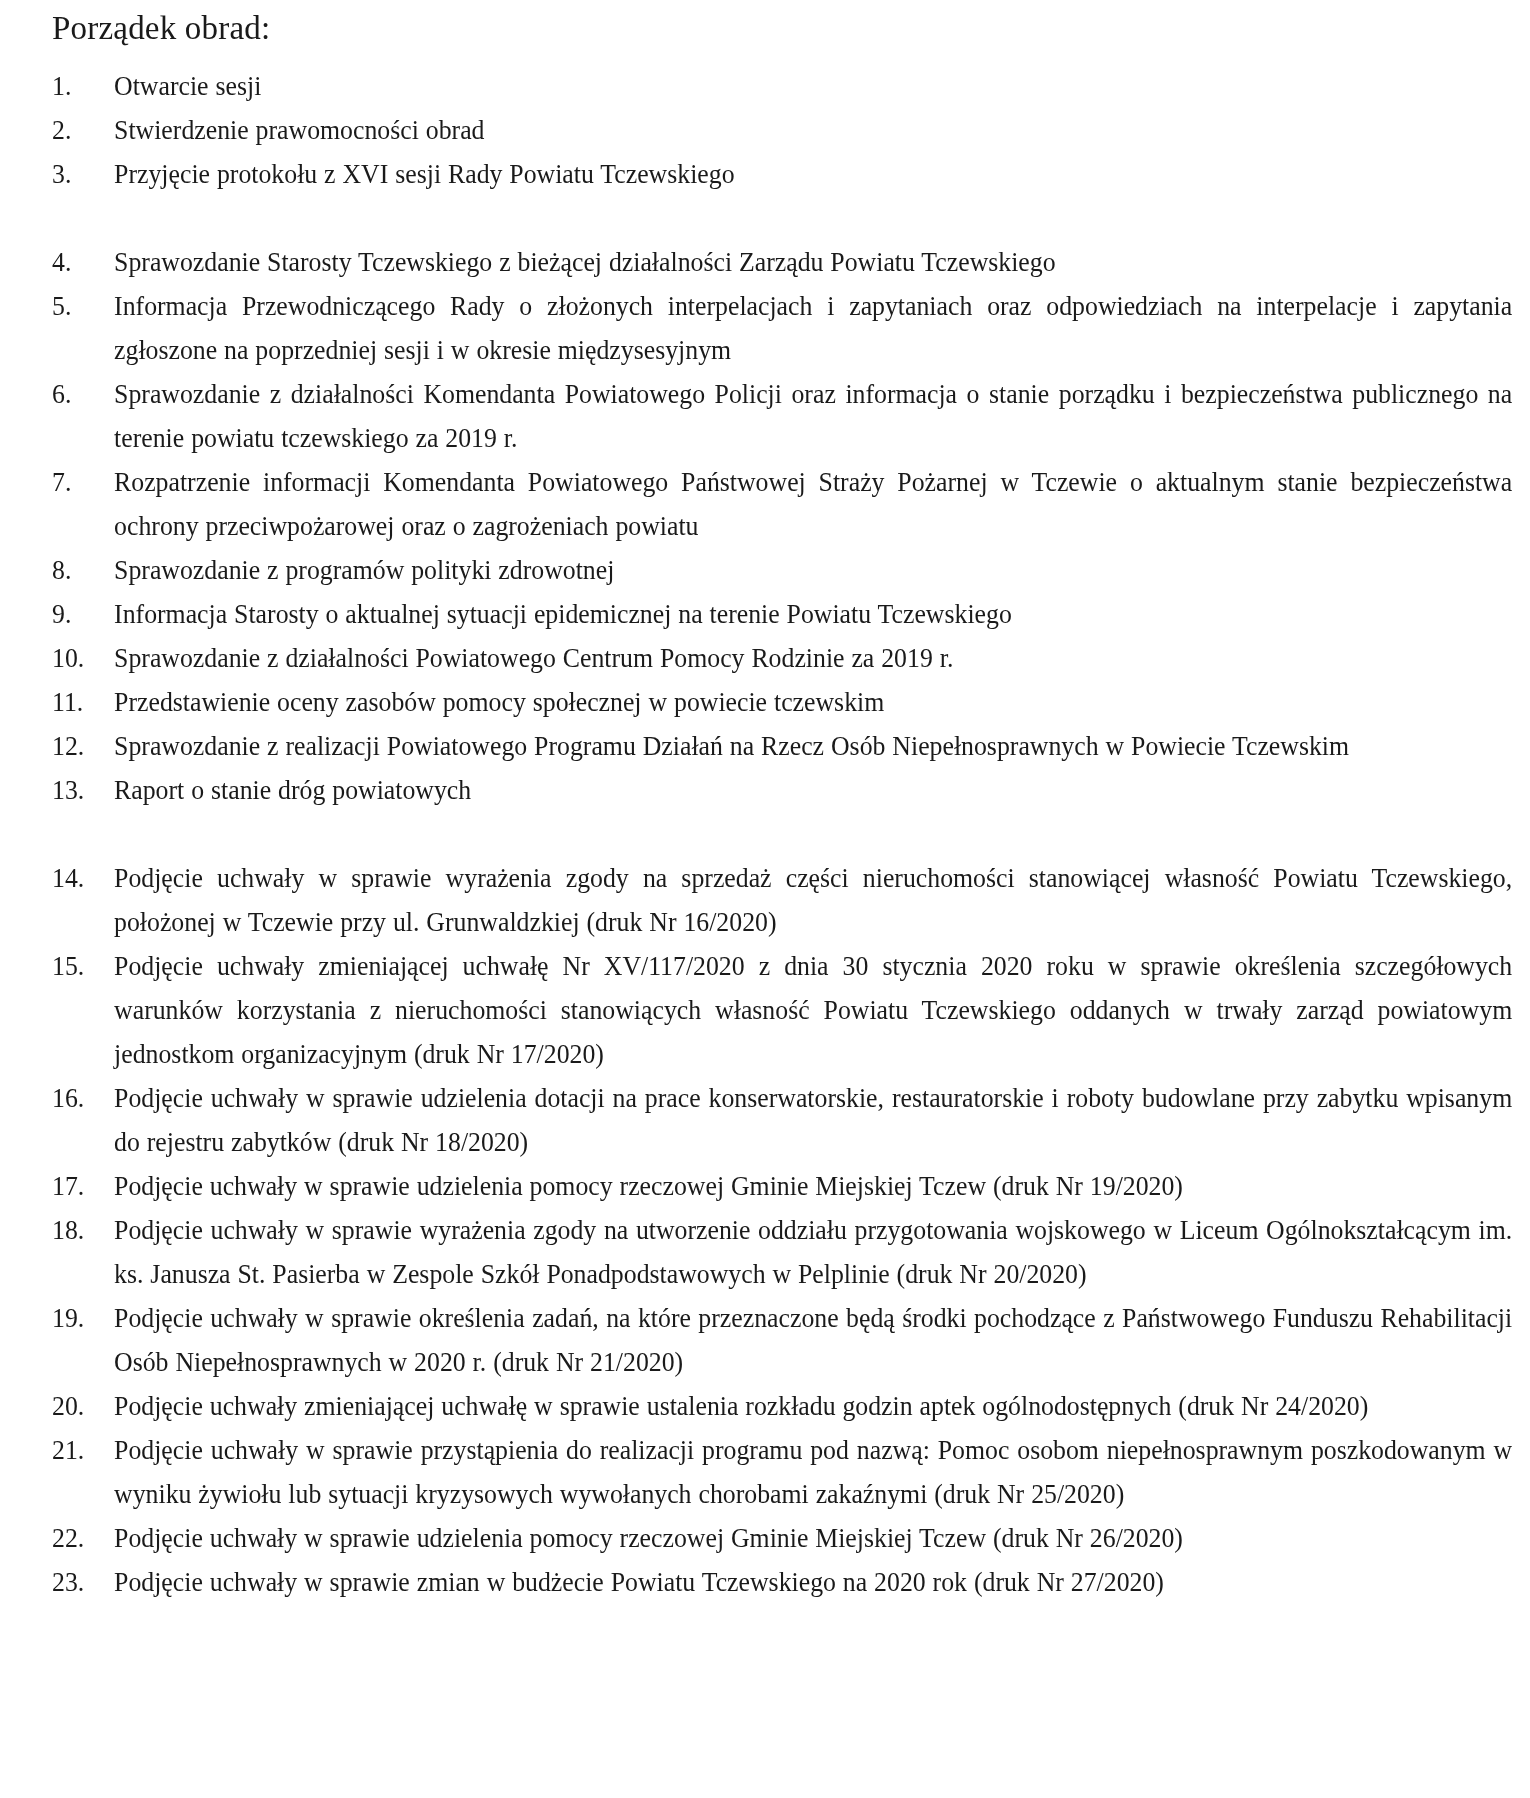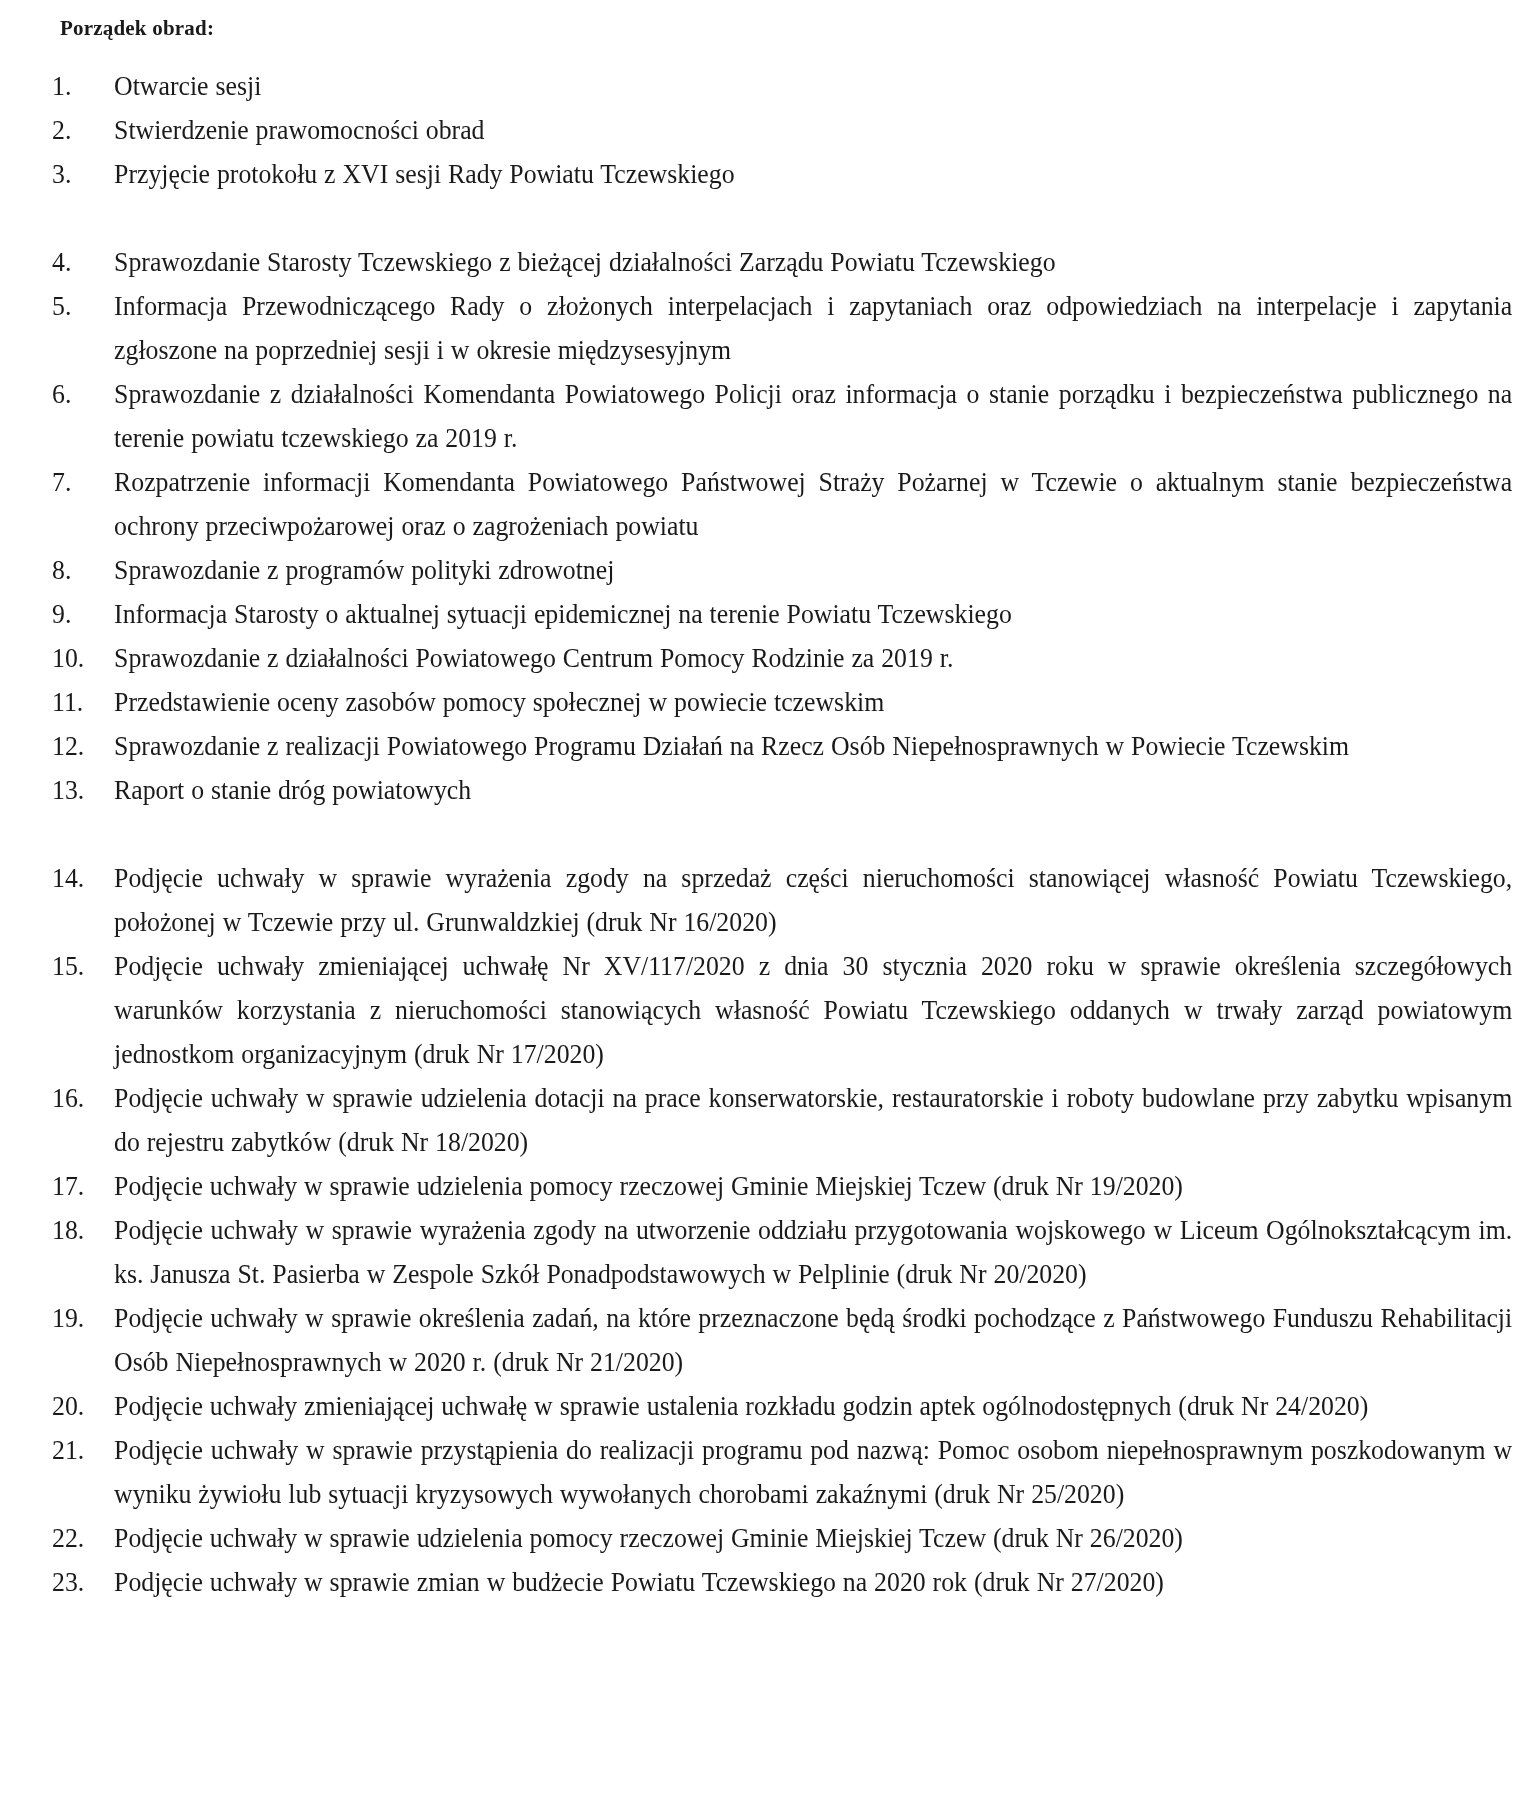--- a/index.html
+++ b/index.html
@@ -15,25 +15,25 @@
     font-family: "Liberation Serif", "DejaVu Serif", serif;
     color: #1a1a1a;
   }
   .page {
     position: absolute;
     left: 52px;
     top: 6px;
     width: 1460px;
   }
   .title {
-    font-weight: bold;
-    font-size: 21px;
+    font-weight: normal;
+    font-size: 33px;
     line-height: 44px;
     height: 44px;
-    margin: 0 0 14px 8px;
+    margin: 0 0 14px 0;
     letter-spacing: 0.2px;
   }
   .agenda {
     list-style: none;
     margin: 0;
     padding: 0;
   }
   .item {
     display: flex;
     font-size: 27px;

